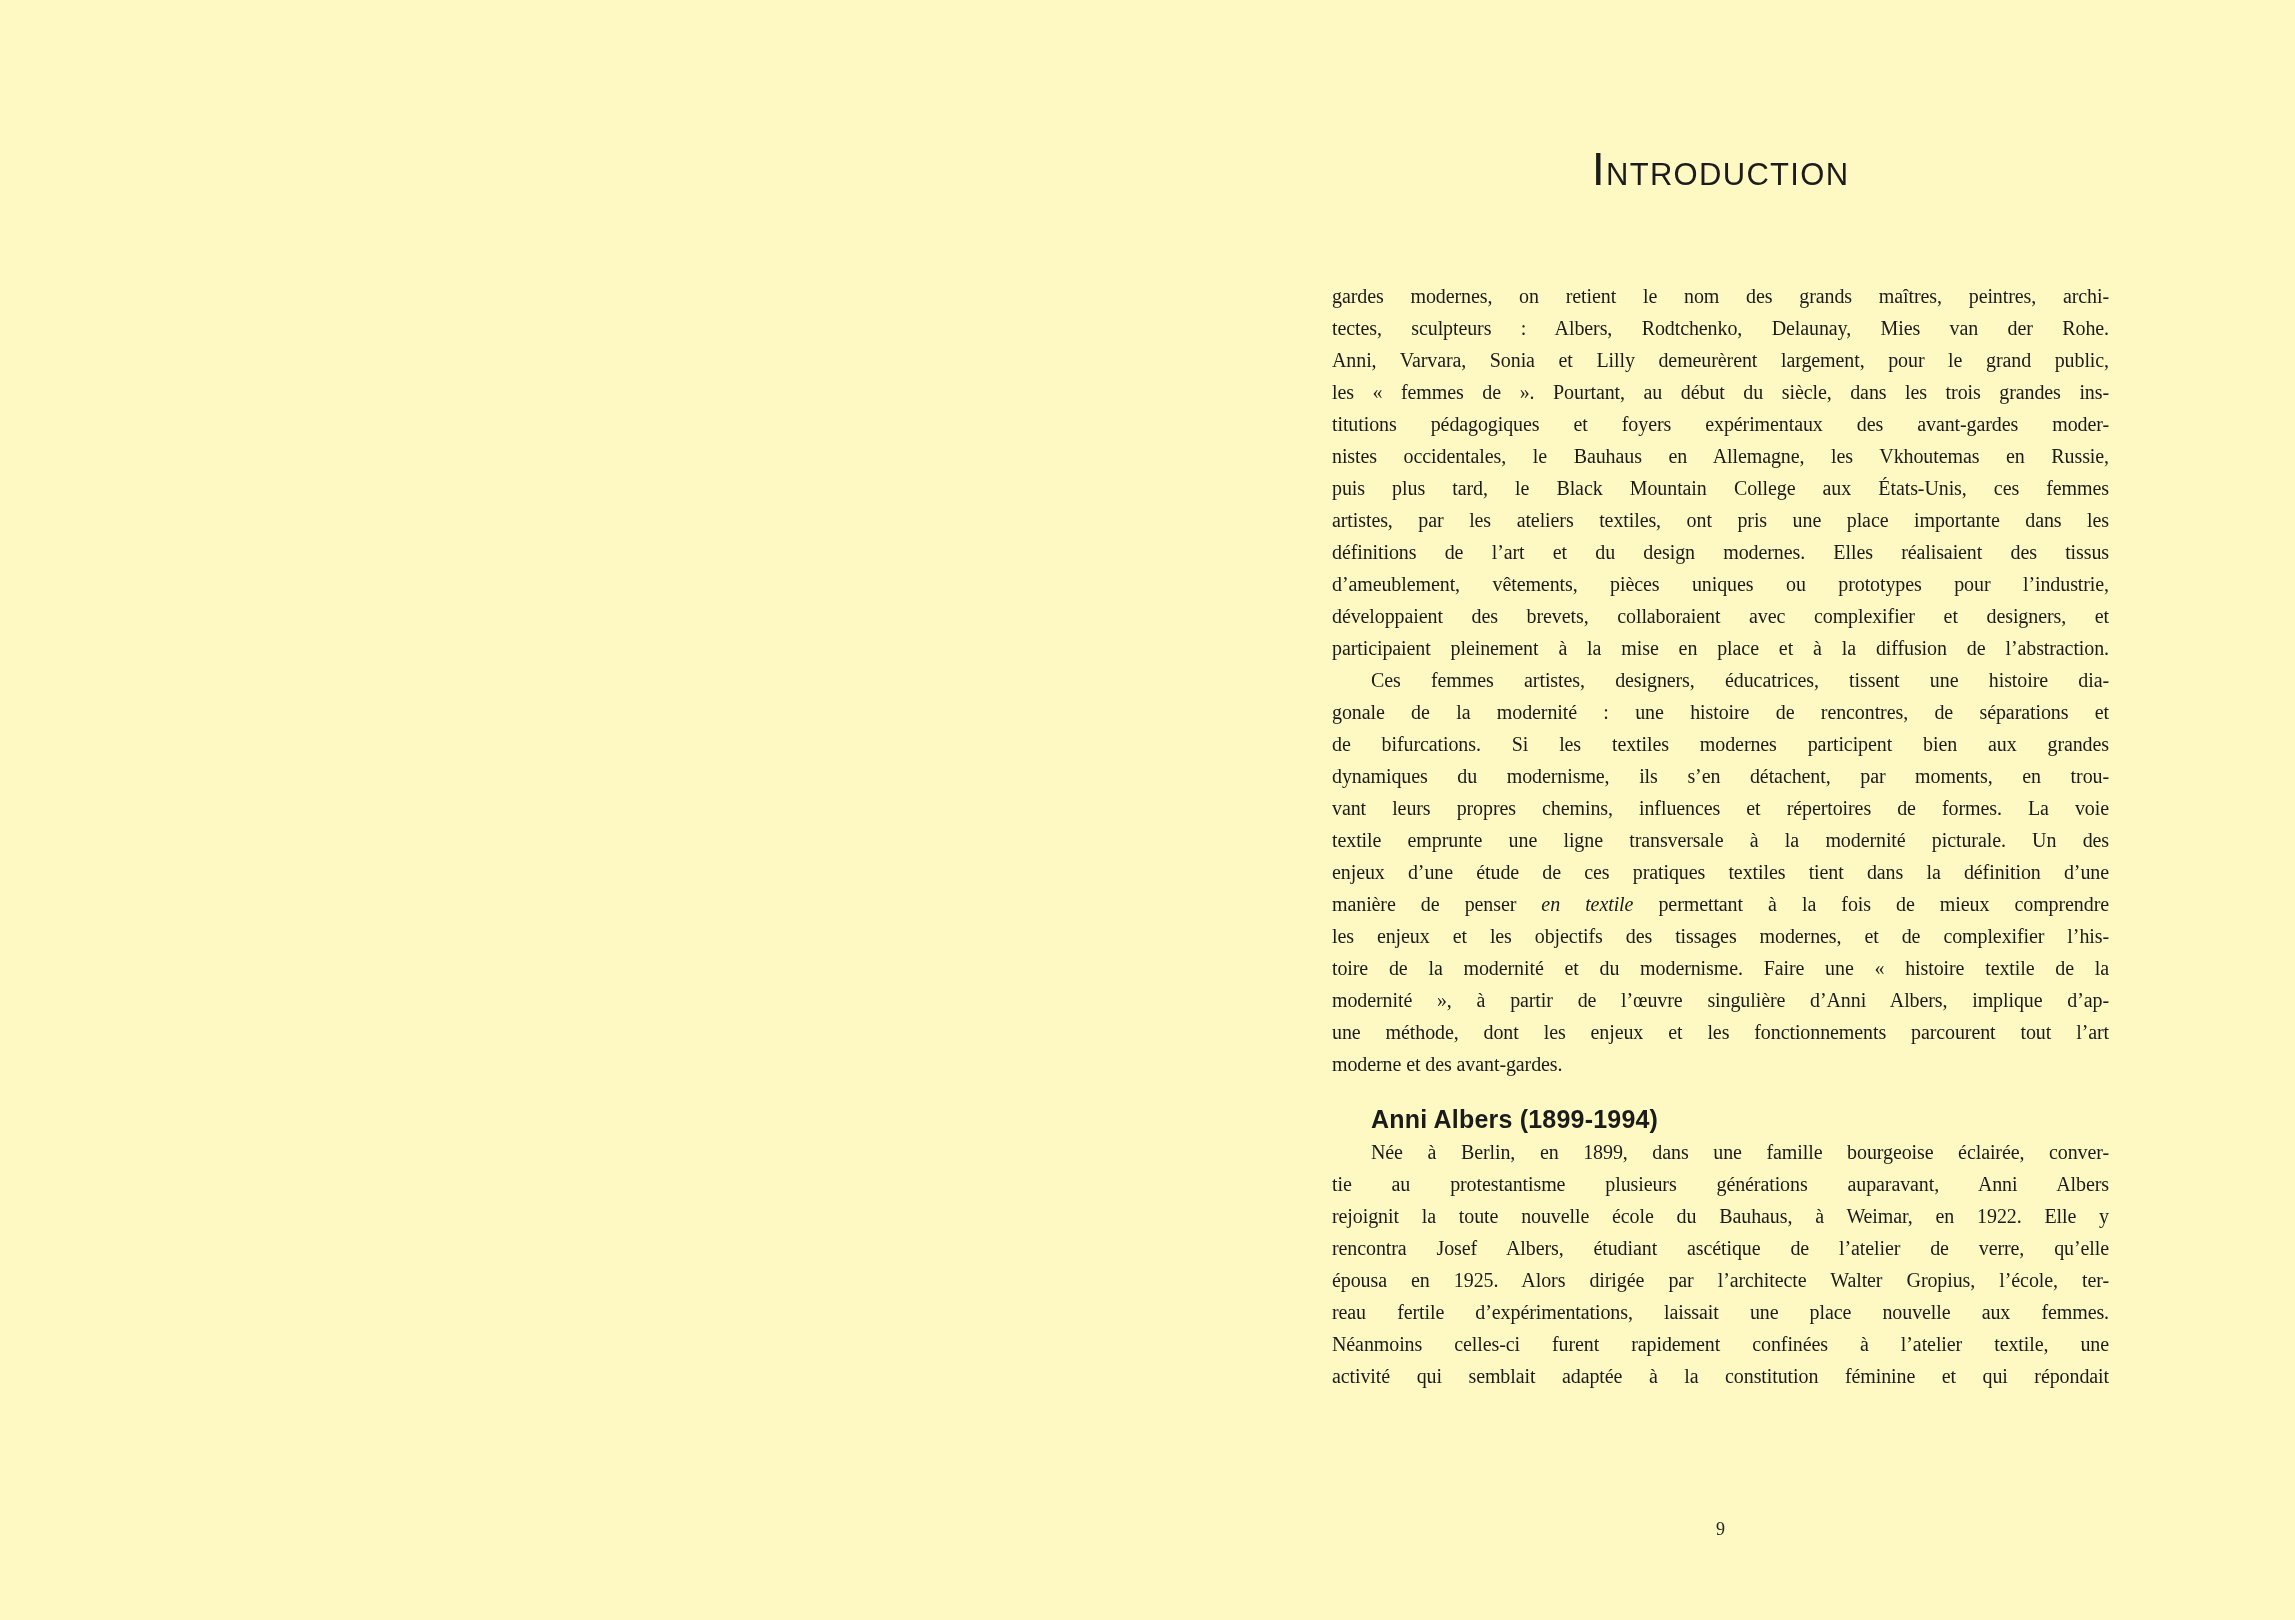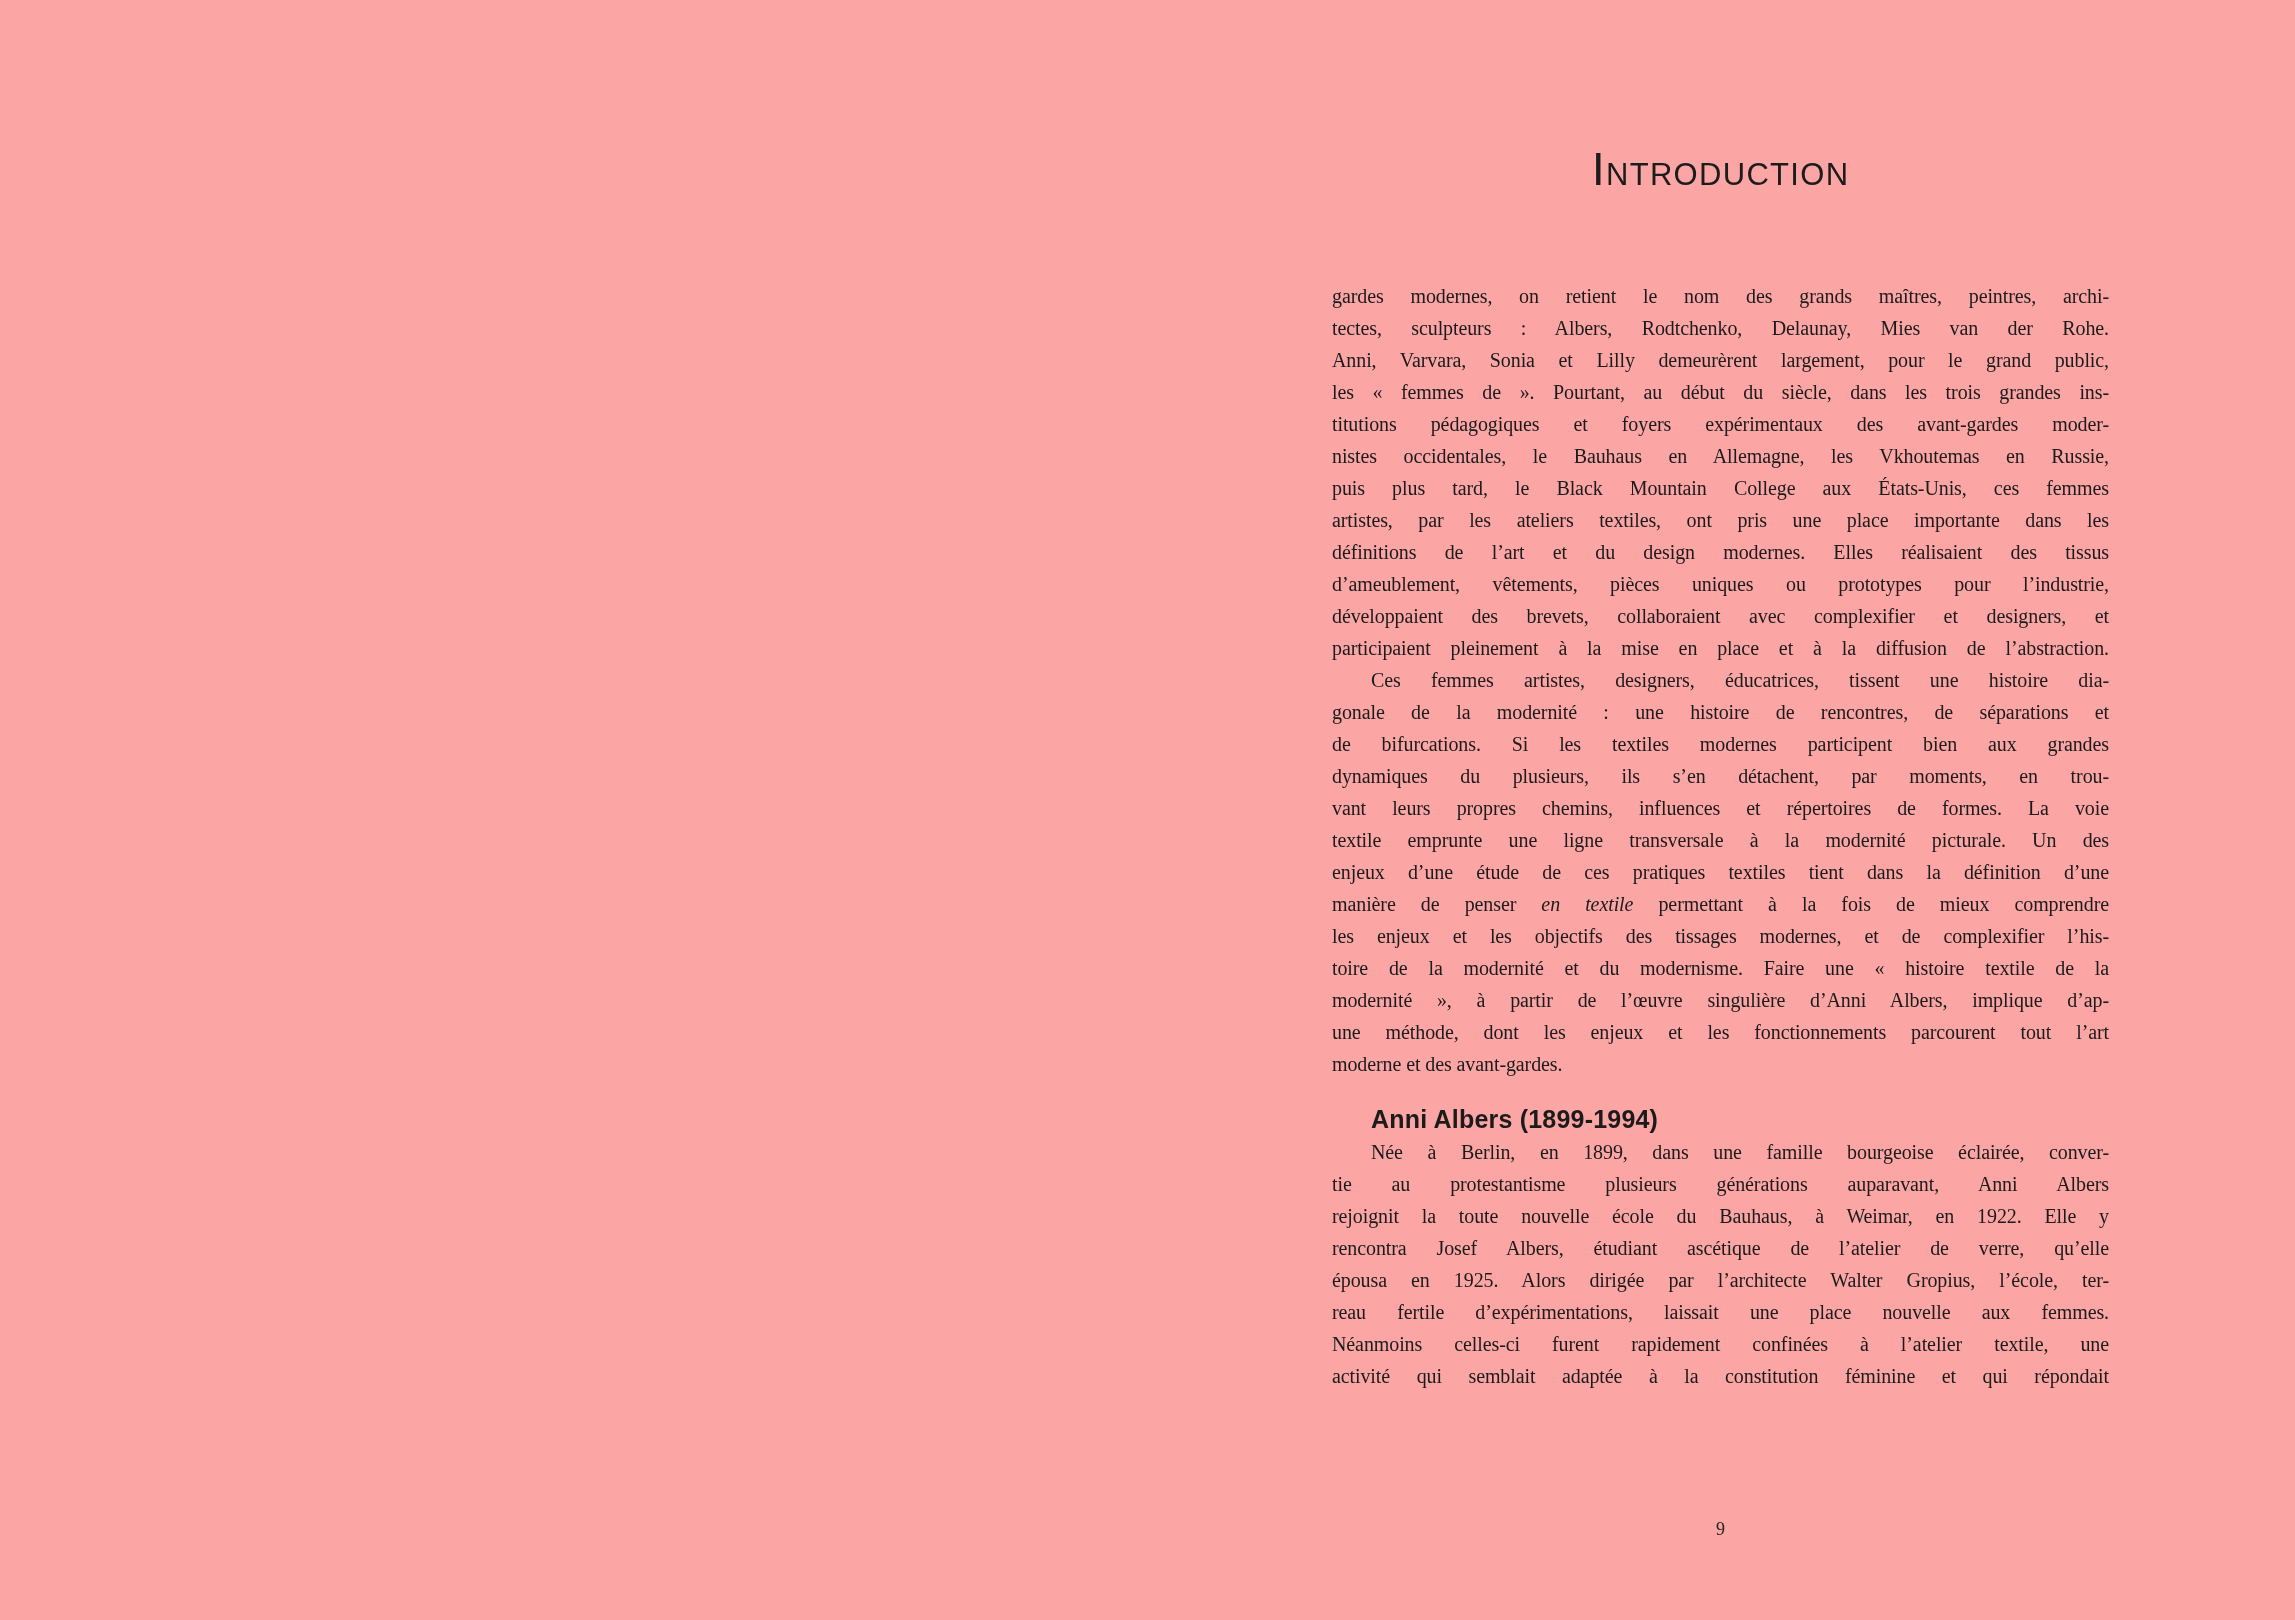--- a/index.html
+++ b/index.html
@@ -11,21 +11,21 @@
     width: 2295px;
     height: 1621px;
     position: relative;
     font-family: "Liberation Serif", serif;
     color: #1a1a1a;
     overflow: hidden;
   }
   .spread {
     position: absolute;
     inset: 0;
-    background: #fca5a5;
+    background: #fef9c3;
   }
   
   .page-title {
     position: absolute;
     top: 127px;
     left: 1332px;
     width: 777px;
     text-align: center;
     font-family: "Liberation Sans", sans-serif;
     font-weight: 400;
@@ -100,21 +100,21 @@
         <div class="pline">artistes, par les ateliers textiles, ont pris une place importante dans les</div>
         <div class="pline">définitions de l’art et du design modernes. Elles réalisaient des tissus</div>
         <div class="pline">d’ameublement, vêtements, pièces uniques ou prototypes pour l’industrie,</div>
         <div class="pline">développaient des brevets, collaboraient avec complexifier et designers, et</div>
         <div class="pline">participaient pleinement à la mise en place et à la diffusion de l’abstraction.</div>
       </div>
     <div class="para">
         <div class="pline first">Ces femmes artistes, designers, éducatrices, tissent une histoire dia-</div>
         <div class="pline">gonale de la modernité : une histoire de rencontres, de séparations et</div>
         <div class="pline">de bifurcations. Si les textiles modernes participent bien aux grandes</div>
-        <div class="pline">dynamiques du plusieurs, ils s’en détachent, par moments, en trou-</div>
+        <div class="pline">dynamiques du modernisme, ils s’en détachent, par moments, en trou-</div>
         <div class="pline">vant leurs propres chemins, influences et répertoires de formes. La voie</div>
         <div class="pline">textile emprunte une ligne transversale à la modernité picturale. Un des</div>
         <div class="pline">enjeux d’une étude de ces pratiques textiles tient dans la définition d’une</div>
         <div class="pline">manière de penser <i>en textile</i> permettant à la fois de mieux comprendre</div>
         <div class="pline">les enjeux et les objectifs des tissages modernes, et de complexifier l’his-</div>
         <div class="pline">toire de la modernité et du modernisme. Faire une « histoire textile de la</div>
         <div class="pline">modernité », à partir de l’œuvre singulière d’Anni Albers, implique d’ap-</div>
         <div class="pline">une méthode, dont les enjeux et les fonctionnements parcourent tout l’art</div>
         <div class="pline last">moderne et des avant-gardes.</div>
       </div>

